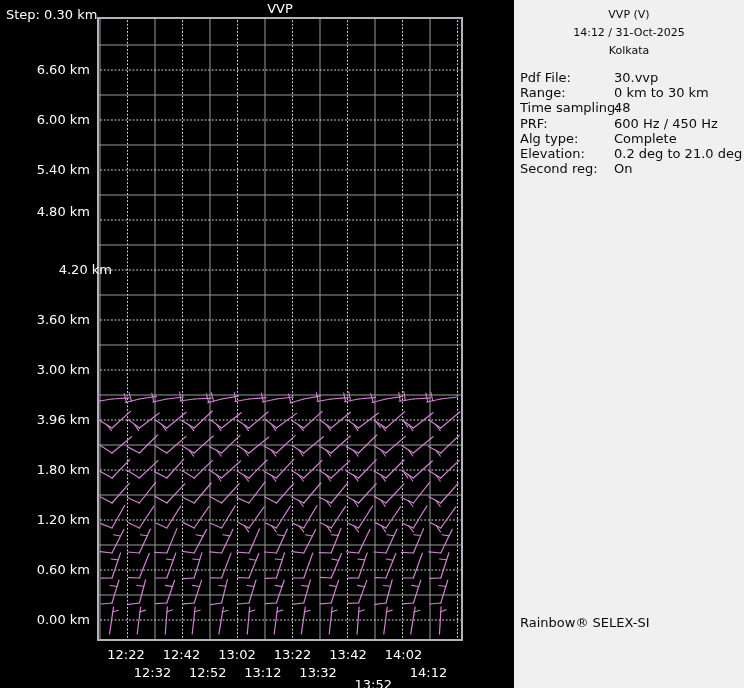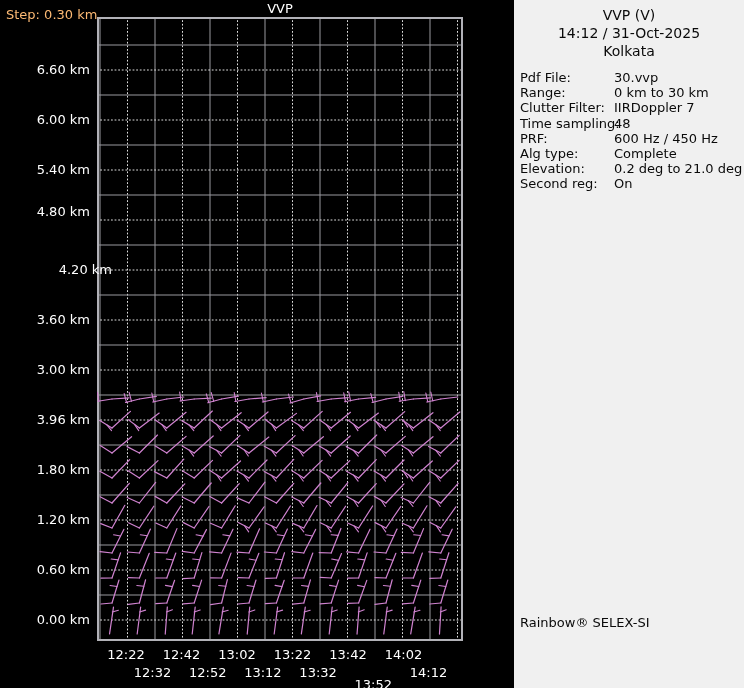--- a/index.html
+++ b/index.html
@@ -1,24 +1,24 @@
 <!DOCTYPE html>
 <html><head>
 <meta charset="utf-8">
 <style>
   html,body{margin:0;padding:0;background:#000;}
   .stage{position:relative;width:744px;height:688px;background:#000;overflow:hidden;
          font-family:"DejaVu Sans","Liberation Sans",sans-serif;}
-  .step-label{position:absolute;left:6px;top:7px;color:#fdba74;font-size:13px;white-space:nowrap;}
+  .step-label{position:absolute;left:6px;top:7px;color:#ffffff;font-size:13px;white-space:nowrap;}
   .plot-title{position:absolute;left:97px;top:1px;width:366px;text-align:center;color:#fff;font-size:13px;}
   #plot-svg{position:absolute;left:97px;top:17px;}
   .ylab{position:absolute;width:90px;text-align:right;color:#fff;font-size:13px;line-height:16px;}
   .xlab{position:absolute;width:62px;text-align:center;color:#fff;font-size:13px;line-height:15px;}
   .panel{position:absolute;left:514px;top:0;width:230px;height:688px;background:#f0f0f0;color:#0a0a0a;}
-  .panel-header{padding-top:6px;text-align:center;font-size:14px;line-height:18px;}
+  .panel-header{padding-top:6px;text-align:center;font-size:11px;line-height:18px;}
   .panel-params{margin-top:10px;padding-left:6px;font-size:13px;line-height:15.2px;}
   .param-row{white-space:nowrap;}
   .param-label{display:inline-block;width:94px;vertical-align:top;}
   .param-value{display:inline-block;}
   .panel-footer{position:absolute;left:6px;top:615px;font-size:13px;}
 </style>
 </head>
 <body>
 
 <div class="stage">
@@ -720,21 +720,20 @@
 
   <aside class="panel">
     <div class="panel-header">
       <div>VVP (V)</div>
       <div>14:12 / 31-Oct-2025</div>
       <div>Kolkata</div>
     </div>
     <div class="panel-params" id="params">
         <div class="param-row"><span class="param-label">Pdf File:</span><span class="param-value">30.vvp</span></div>
         <div class="param-row"><span class="param-label">Range:</span><span class="param-value">0 km to 30 km</span></div>
-        <div class="param-row"><span class="param-label">Clutter Filter:</span><span class="param-value">IIRDoppler 7</span></div>
         <div class="param-row"><span class="param-label">Time sampling:</span><span class="param-value">48</span></div>
         <div class="param-row"><span class="param-label">PRF:</span><span class="param-value">600 Hz / 450 Hz</span></div>
         <div class="param-row"><span class="param-label">Alg type:</span><span class="param-value">Complete</span></div>
         <div class="param-row"><span class="param-label">Elevation:</span><span class="param-value">0.2 deg to 21.0 deg</span></div>
         <div class="param-row"><span class="param-label">Second reg:</span><span class="param-value">On</span></div>
       </div>
     <div class="panel-footer">Rainbow® SELEX-SI</div>
   </aside>
 
 </div>

